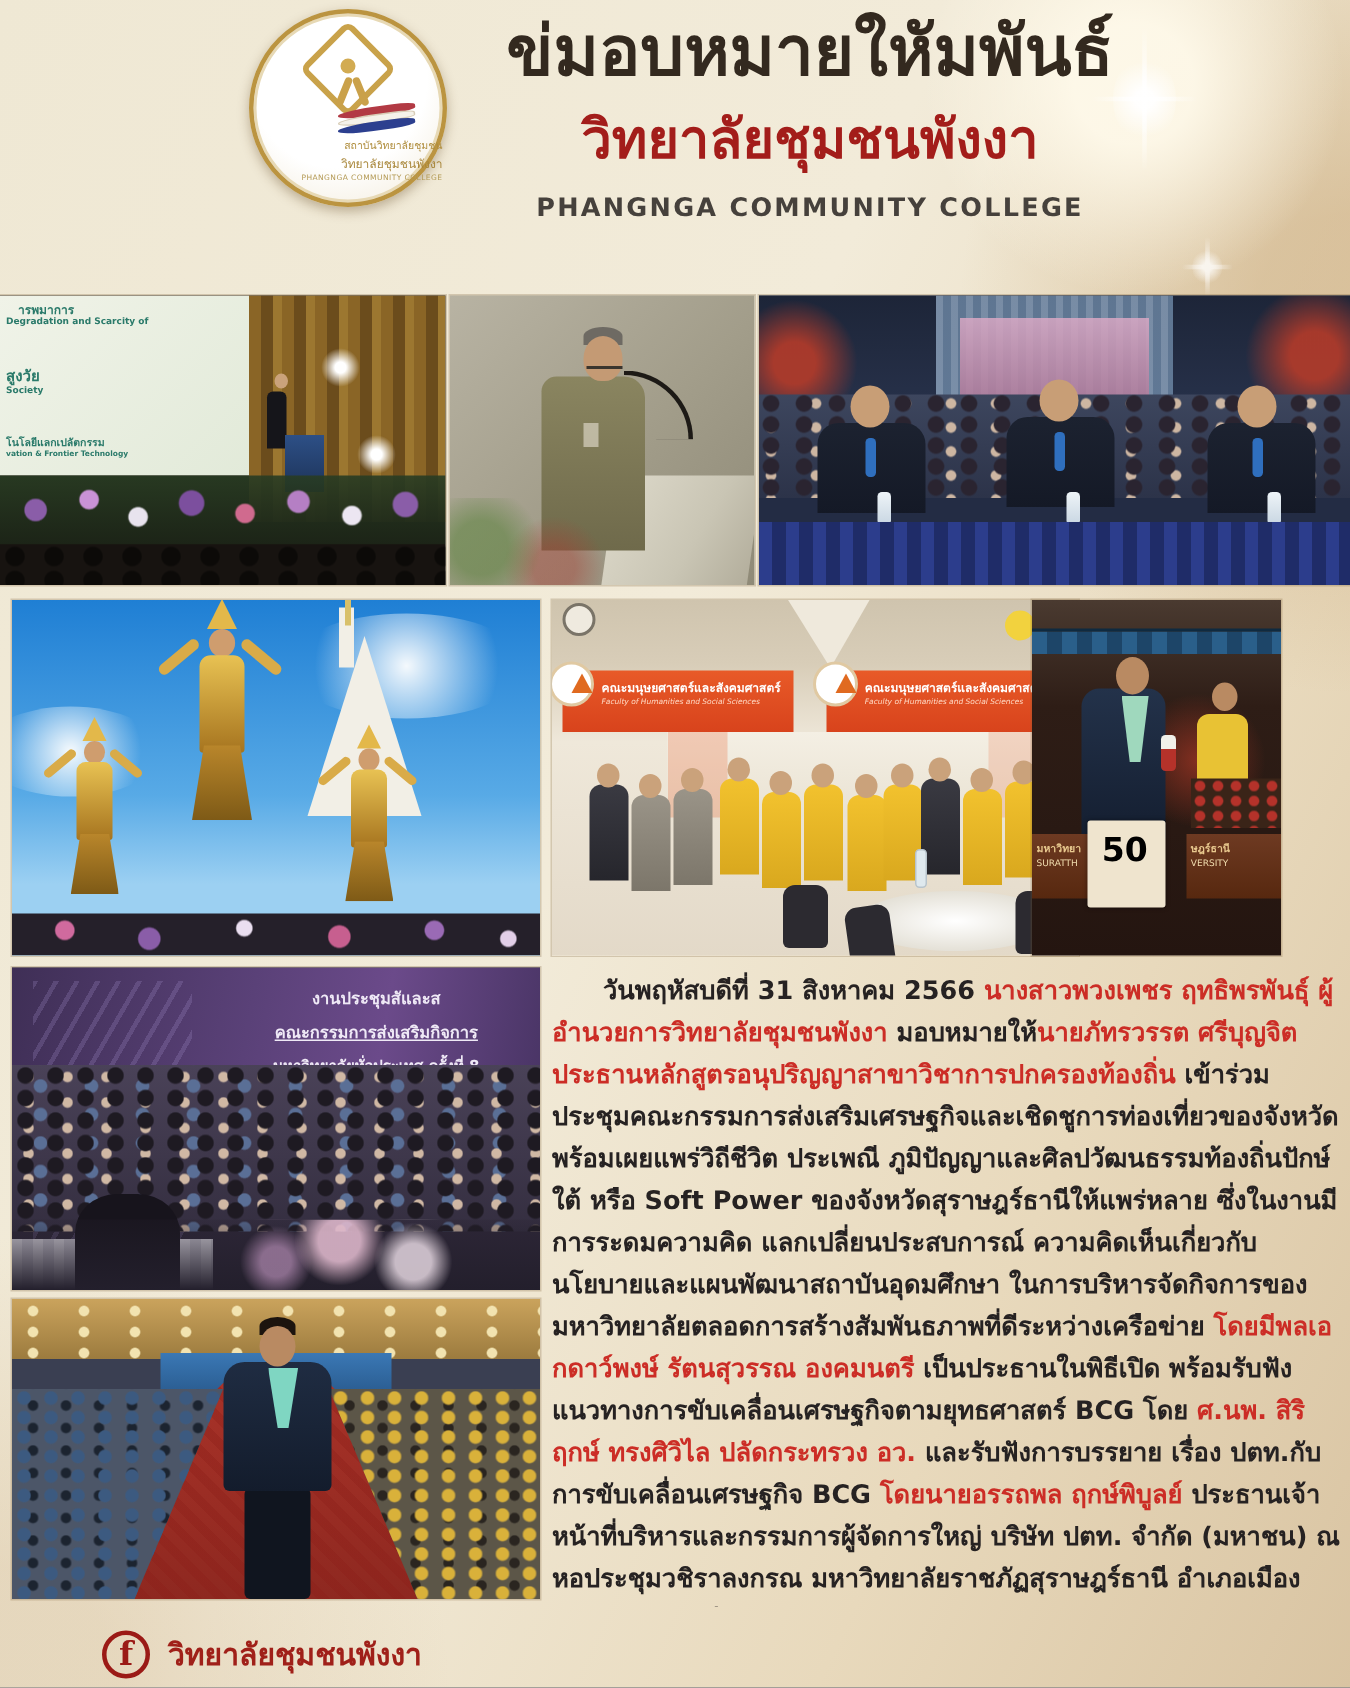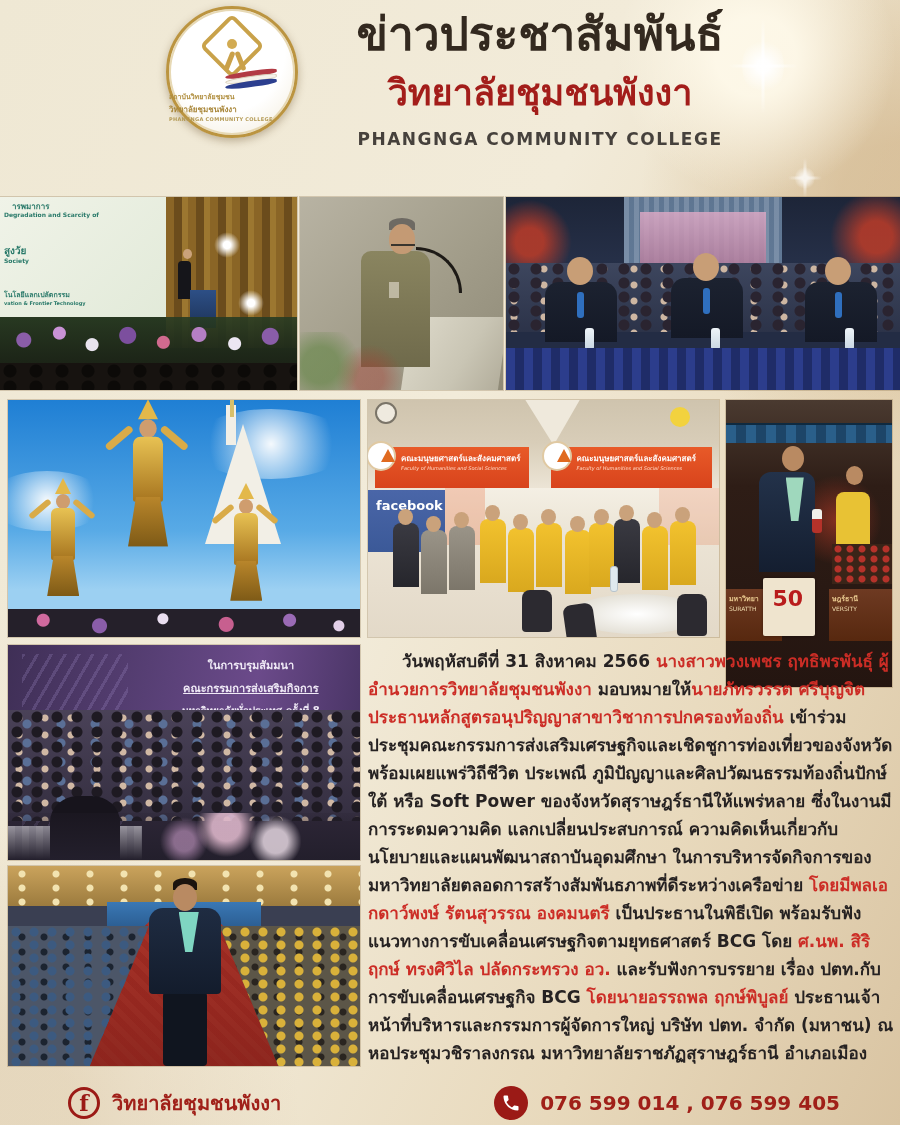--- a/index.html
+++ b/index.html
@@ -27,21 +27,21 @@
     border:4px solid #c9a24a;border-radius:6px;background:#fff;}
   .logo .figure{position:absolute;left:50%;top:30px;width:10px;height:10px;transform:translateX(-50%);border-radius:50%;background:#d2ab52;}
   .logo .leg1,.logo .leg2{position:absolute;top:42px;width:5px;height:20px;background:#caa14a;border-radius:3px;}
   .logo .leg1{left:58px;transform:rotate(22deg);}
   .logo .leg2{left:69px;transform:rotate(-22deg);}
   .logo .flag{position:absolute;left:56px;top:62px;width:52px;height:20px;}
   .logo .flag i{position:absolute;left:0;width:100%;height:6px;border-radius:60% 40% 40% 60%/70% 50% 50% 70%;transform:rotate(-8deg);}
   .logo .flag i:nth-child(1){top:0;background:#b23a44;}
   .logo .flag i:nth-child(2){top:5px;background:#f5f2ea;border:1px solid #d8cdb7;}
   .logo .flag i:nth-child(3){top:10px;background:#2c3f8f;}
-  .logo .ltxt{position:absolute;width:100%;text-align:left;color:#b08e3e;font-weight:bold;line-height:1.25;}
+  .logo .ltxt{position:absolute;width:100%;text-align:right;color:#b08e3e;font-weight:normal;line-height:1.25;}
   .logo .ltxt.a{top:84px;font-size:7px;}
   .logo .ltxt.b{top:96px;font-size:8px;color:#a9873a;}
   .logo .ltxt.c{top:107px;font-size:5px;letter-spacing:.3px;color:#b49a55;}
   .titleblock{position:absolute;left:300px;top:10px;width:480px;text-align:center;}
   .title-main{font-size:46px;font-weight:bold;color:#33291f;letter-spacing:0;line-height:1.05;}
   .title-th{font-size:36px;font-weight:bold;color:#a31d1a;margin-top:6px;}
   .title-en{font-size:17px;font-weight:bold;color:#46413c;letter-spacing:1.5px;margin-top:8px;}
   
   .banner{position:absolute;left:0;top:143px;width:900px;height:51px;
     background:linear-gradient(to bottom,#9a1a14 0%,#8c1310 55%,#7c100d 100%);
@@ -158,30 +158,30 @@
   .phE .p{width:26px;height:64px;border-radius:8px 8px 0 0;}
   .phE .p .hd{left:5px;top:-14px;width:15px;height:16px;border-radius:50%;background:#caa27b;}
   .phE .yellow{background:linear-gradient(to bottom,#f2c22e,#d9a81e);}
   .phE .grey{background:linear-gradient(to bottom,#9a9488,#7c766a);}
   .phE .dark{background:linear-gradient(to bottom,#3a3a42,#26262c);}
   .phE .tbl{left:58%;top:82%;width:130px;height:40px;border-radius:50%;background:radial-gradient(ellipse,#ffffff,#d9d4c6);}
   .phE .ch{width:30px;height:42px;border-radius:8px 8px 4px 4px;background:#2c2a30;}
   .phE .ch1{left:44%;top:80%;} .phE .ch2{left:56%;top:86%;transform:rotate(-8deg);} .phE .ch3{left:88%;top:82%;}
   .phE .bottle{left:69%;top:70%;width:8px;height:26px;border-radius:3px;background:#dfe9ee;border:1px solid #b8c4cc;}
   
-  .phF{left:726px;top:400px;width:166px;height:287px;background:linear-gradient(to bottom,#4a3a30 0%,#2e1d16 30%,#241510 100%);}
+  .phF{left:688px;top:400px;width:166px;height:237px;background:linear-gradient(to bottom,#4a3a30 0%,#2e1d16 30%,#241510 100%);}
   .phF .truss{left:0;top:8%;width:100%;height:7%;background:repeating-linear-gradient(90deg,#2a5f8a 0 10px,#1d4568 10px 20px);border-top:2px solid #0f2a40;}
   .phF .glow{left:40%;top:26%;width:90px;height:90px;border-radius:50%;background:radial-gradient(circle,rgba(190,60,40,.6),rgba(190,60,40,0) 70%);}
   .phF .head{left:34%;top:16%;width:22px;height:25px;border-radius:50%;background:#b9severe;}
   .phF .head{background:#b98a62;}
   .phF .suit{left:20%;top:25%;width:56px;height:100px;border-radius:12px 12px 0 0;background:linear-gradient(to bottom,#23324a,#141e30);}
   .phF .shirt{left:36%;top:27%;width:18px;height:44px;background:#9fd8bd;clip-path:polygon(0 0,100% 0,70% 100%,30% 100%);}
   .phF .bottle{left:52%;top:38%;width:10px;height:24px;border-radius:3px;background:linear-gradient(to bottom,#f0f0ea 40%,#b5322a 40%);}
   .phF .tote{left:22%;top:62%;width:52px;height:58px;background:#efe4ce;border-radius:2px;box-shadow:0 0 3px rgba(0,0,0,.4);}
-  .phF .tote span{left:10px;top:8px;color:#b91c1c;font-size:22px;font-weight:bold;}
+  .phF .tote span{left:10px;top:8px;color:#000000;font-size:22px;font-weight:bold;}
   .phF .ysh{left:66%;top:32%;width:34px;height:56px;border-radius:8px 8px 0 0;background:#e8c234;}
   .phF .yhd{left:72%;top:23%;width:17px;height:19px;border-radius:50%;background:#b98a62;}
   .phF .sign1{left:0;top:66%;width:34%;height:18%;background:linear-gradient(to bottom,#6e3a22,#57280f);}
   .phF .sign2{left:62%;top:66%;width:38%;height:18%;background:linear-gradient(to bottom,#6e3a22,#57280f);}
   .phF .sign1 b,.phF .sign2 b{left:3px;top:4px;color:#e8c88e;font-size:7px;font-weight:bold;display:block;position:absolute;white-space:nowrap;}
   .phF .sign1 i,.phF .sign2 i{left:3px;top:16px;color:#f0dcae;font-size:6px;font-style:normal;position:absolute;white-space:nowrap;}
   .phF .shelf{left:64%;top:50%;width:36%;height:14%;
     background:radial-gradient(circle at 6px 5px,#b5322a 0 3px,transparent 4px) 0 0/12px 10px repeat,#3a2418;}
   
   .phG{left:8px;top:645px;width:352px;height:215px;background:#2e2738;}
@@ -263,21 +263,21 @@
     <div class="flag">
         <i></i>
         <i></i>
         <i></i>
       </div>
     <div class="ltxt a">สถาบันวิทยาลัยชุมชน</div>
     <div class="ltxt b">วิทยาลัยชุมชนพังงา</div>
     <div class="ltxt c">PHANGNGA COMMUNITY COLLEGE</div>
   </div>
   <div class="titleblock">
-    <div class="title-main">ข่าวประชาสัมพันธ์</div>
+    <div class="title-main">ข่มอบหมายใหัมพันธ์</div>
     <div class="title-th">วิทยาลัยชุมชนพังงา</div>
     <div class="title-en">PHANGNGA COMMUNITY COLLEGE</div>
   </div>
 
 
   <div class="ph phA">
     <div class="screen">
       <div class="t1">ารพมาการ</div>
       <div class="t2">Degradation and Scarcity of</div>
       <div class="t3">สูงวัย</div>
@@ -369,23 +369,20 @@
       <b class="bt">คณะมนุษยศาสตร์และสังคมศาสตร์</b>
       <i class="bs">Faculty of Humanities and Social Sciences</i>
     </div>
     <div class="ban ban2">
       <div class="logo2"></div>
         <div class="fl2"></div>
       <b class="bt">คณะมนุษยศาสตร์และสังคมศาสตร์</b>
       <i class="bs">Faculty of Humanities and Social Sciences</i>
     </div>
     <div class="wall"></div>
-    <div class="fb">
-        <span>facebook</span>
-      </div>
     <div class="p dark" style="left:7%;top:52%;">
         <div class="hd"></div>
       </div>
     <div class="p grey" style="left:15%;top:55%;">
         <div class="hd"></div>
       </div>
     <div class="p grey" style="left:23%;top:53%;">
         <div class="hd"></div>
       </div>
     <div class="p yellow" style="left:32%;top:50%;">
@@ -438,21 +435,21 @@
         <i>VERSITY</i>
       </div>
     <div class="tote">
         <span>50</span>
       </div>
   </div>
 
   <div class="ph phG">
     <div class="band"></div>
       <div class="streak"></div>
-    <div class="gt g1">ในการบรุมสัมมนา</div>
+    <div class="gt g1">งานประชุมสัและส</div>
     <div class="gt g2">คณะกรรมการส่งเสริมกิจการ</div>
     <div class="gt g3">มหาวิทยาลัยทั่วประเทศ ครั้งที่ 8</div>
     <div class="crowd"></div>
     <div class="cloth"></div>
     <div class="sil"></div>
     <div class="fg"></div>
   </div>
 
   <div class="ph phH">
     <div class="ceil"></div>
@@ -469,23 +466,15 @@
 
   <div class="article"><span>วันพฤหัสบดีที่ 31 สิงหาคม 2566 </span><span class="red">นางสาวพวงเพชร ฤทธิพรพันธุ์ ผู้อำนวยการวิทยาลัยชุมชนพังงา </span><span>มอบหมายให้</span><span class="red">นายภัทรวรรต ศรีบุญจิต ประธานหลักสูตรอนุปริญญาสาขาวิชาการปกครองท้องถิ่น </span><span>เข้าร่วมประชุมคณะกรรมการส่งเสริมเศรษฐกิจและเชิดชูการท่องเที่ยวของจังหวัด พร้อมเผยแพร่วิถีชีวิต ประเพณี ภูมิปัญญาและศิลปวัฒนธรรมท้องถิ่นปักษ์ใต้ หรือ Soft Power ของจังหวัดสุราษฎร์ธานีให้แพร่หลาย ซึ่งในงานมีการระดมความคิด แลกเปลี่ยนประสบการณ์ ความคิดเห็นเกี่ยวกับนโยบายและแผนพัฒนาสถาบันอุดมศึกษา ในการบริหารจัดกิจการของมหาวิทยาลัยตลอดการสร้างสัมพันธภาพที่ดีระหว่างเครือข่าย </span><span class="red">โดยมีพลเอกดาว์พงษ์ รัตนสุวรรณ องคมนตรี </span><span>เป็นประธานในพิธีเปิด พร้อมรับฟังแนวทางการขับเคลื่อนเศรษฐกิจตามยุทธศาสตร์ BCG โดย </span><span class="red">ศ.นพ. สิริฤกษ์ ทรงศิวิไล ปลัดกระทรวง อว. </span><span>และรับฟังการบรรยาย เรื่อง ปตท.กับการขับเคลื่อนเศรษฐกิจ BCG </span><span class="red">โดยนายอรรถพล ฤกษ์พิบูลย์ </span><span>ประธานเจ้าหน้าที่บริหารและกรรมการผู้จัดการใหญ่ บริษัท ปตท. จำกัด (มหาชน) ณ หอประชุมวชิราลงกรณ มหาวิทยาลัยราชภัฏสุราษฎร์ธานี อำเภอเมือง จังหวัดสุราษฎร์ธานี</span></div>
 
   <div class="footer">
     <div class="contact">
       <div class="fbicon">
           <span>f</span>
         </div>
       <span class="label">วิทยาลัยชุมชนพังงา</span>
     </div>
-    <div class="contact">
-      <div class="circicon">
-        <svg width="20" height="20" viewBox="0 0 24 24" fill="#ffffff">
-          <path d="M6.6 10.8c1.4 2.8 3.8 5.1 6.6 6.6l2.2-2.2c.3-.3.7-.4 1-.2 1.1.4 2.3.6 3.6.6.6 0 1 .4 1 1V20c0 .6-.4 1-1 1C10.6 21 3 13.4 3 4c0-.6.4-1 1-1h3.5c.6 0 1 .4 1 1 0 1.2.2 2.4.6 3.6.1.3 0 .7-.2 1l-2.3 2.2z"></path>
-        </svg>
-      </div>
-      <span class="label">076 599 014 , 076 599 405</span>
-    </div>
   </div>
 
 </div>
 
 </body></html>

